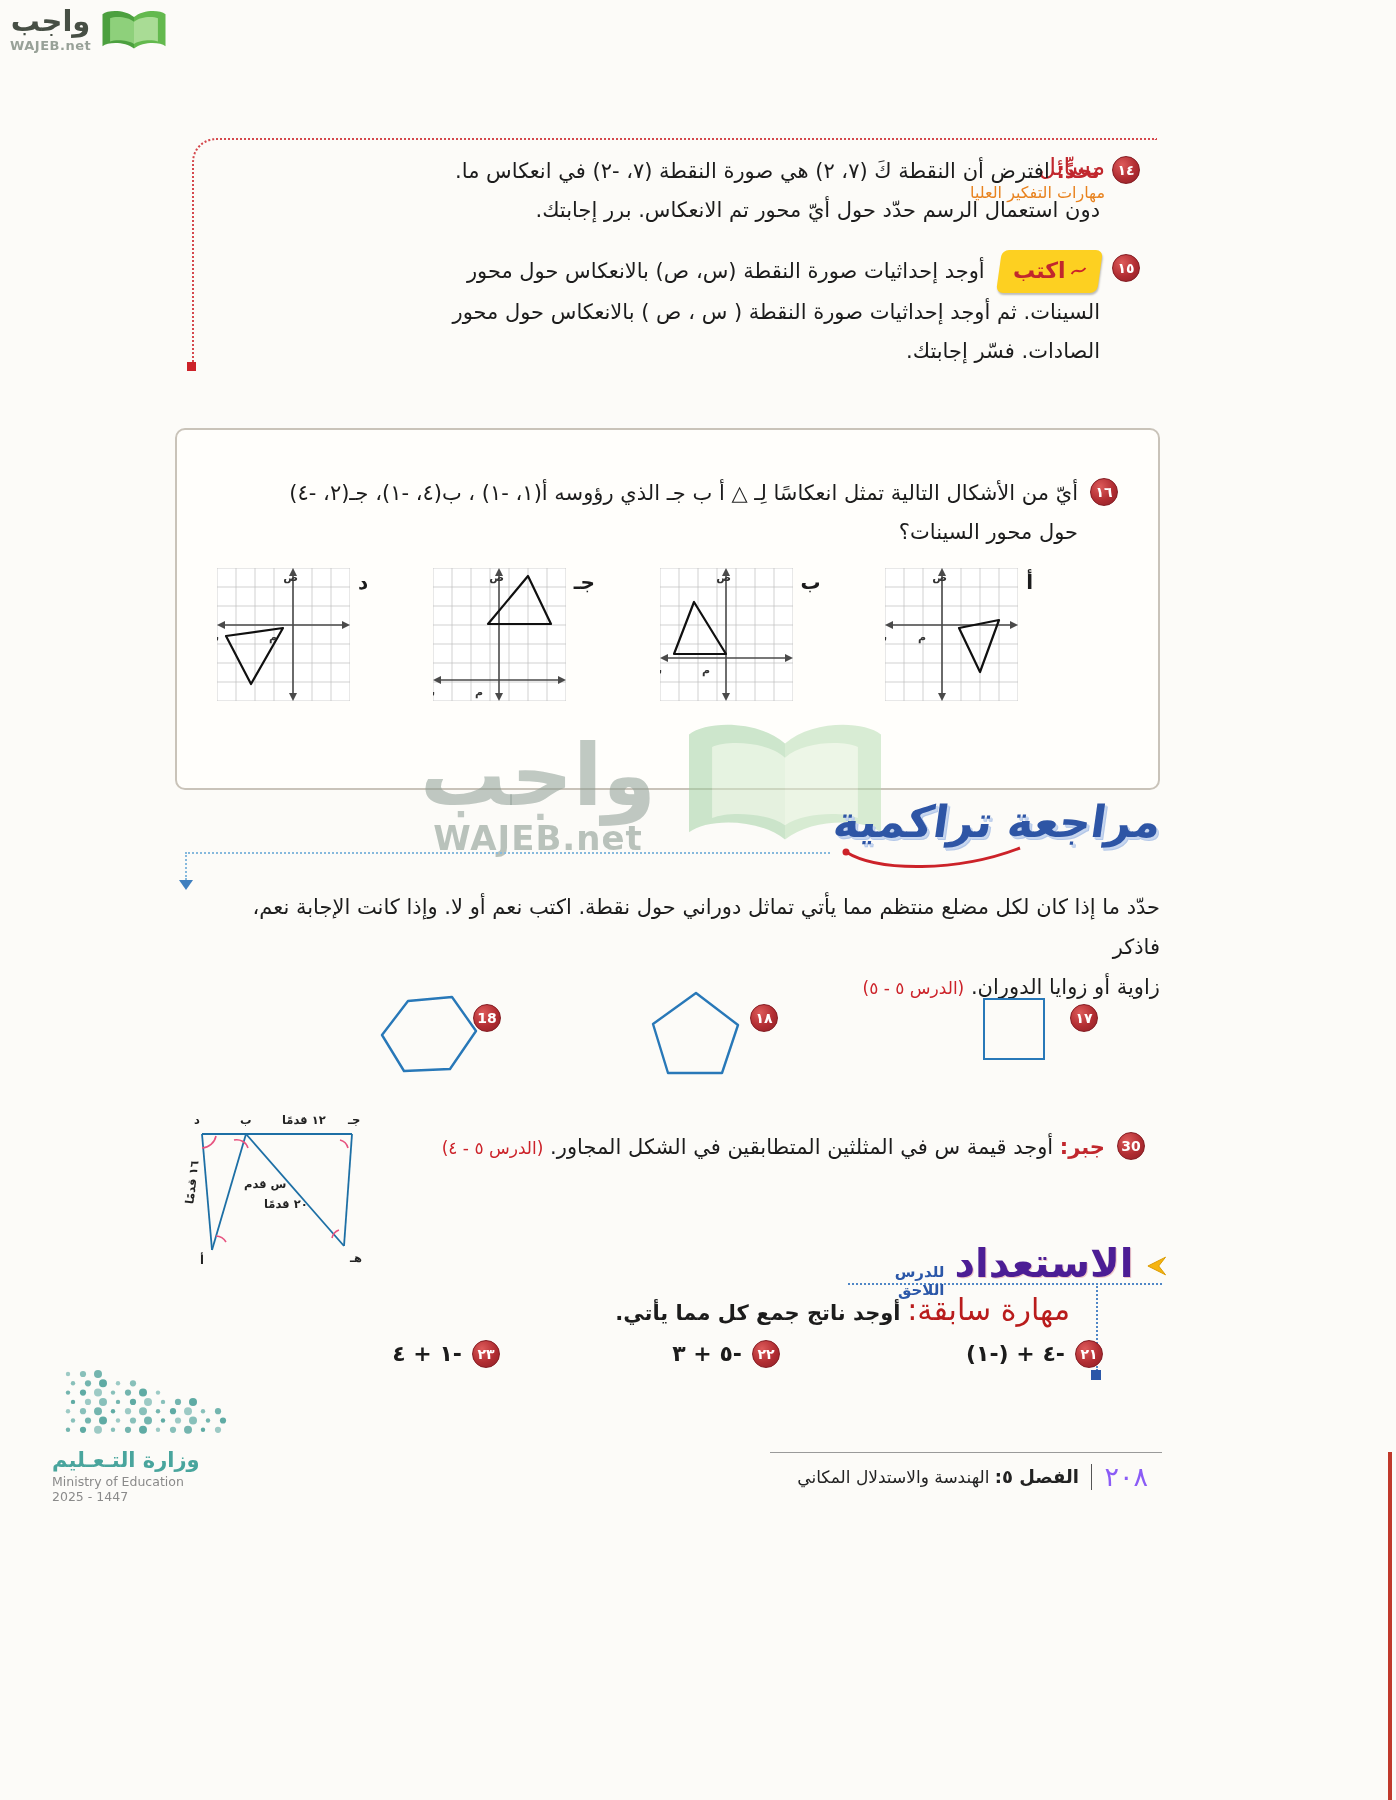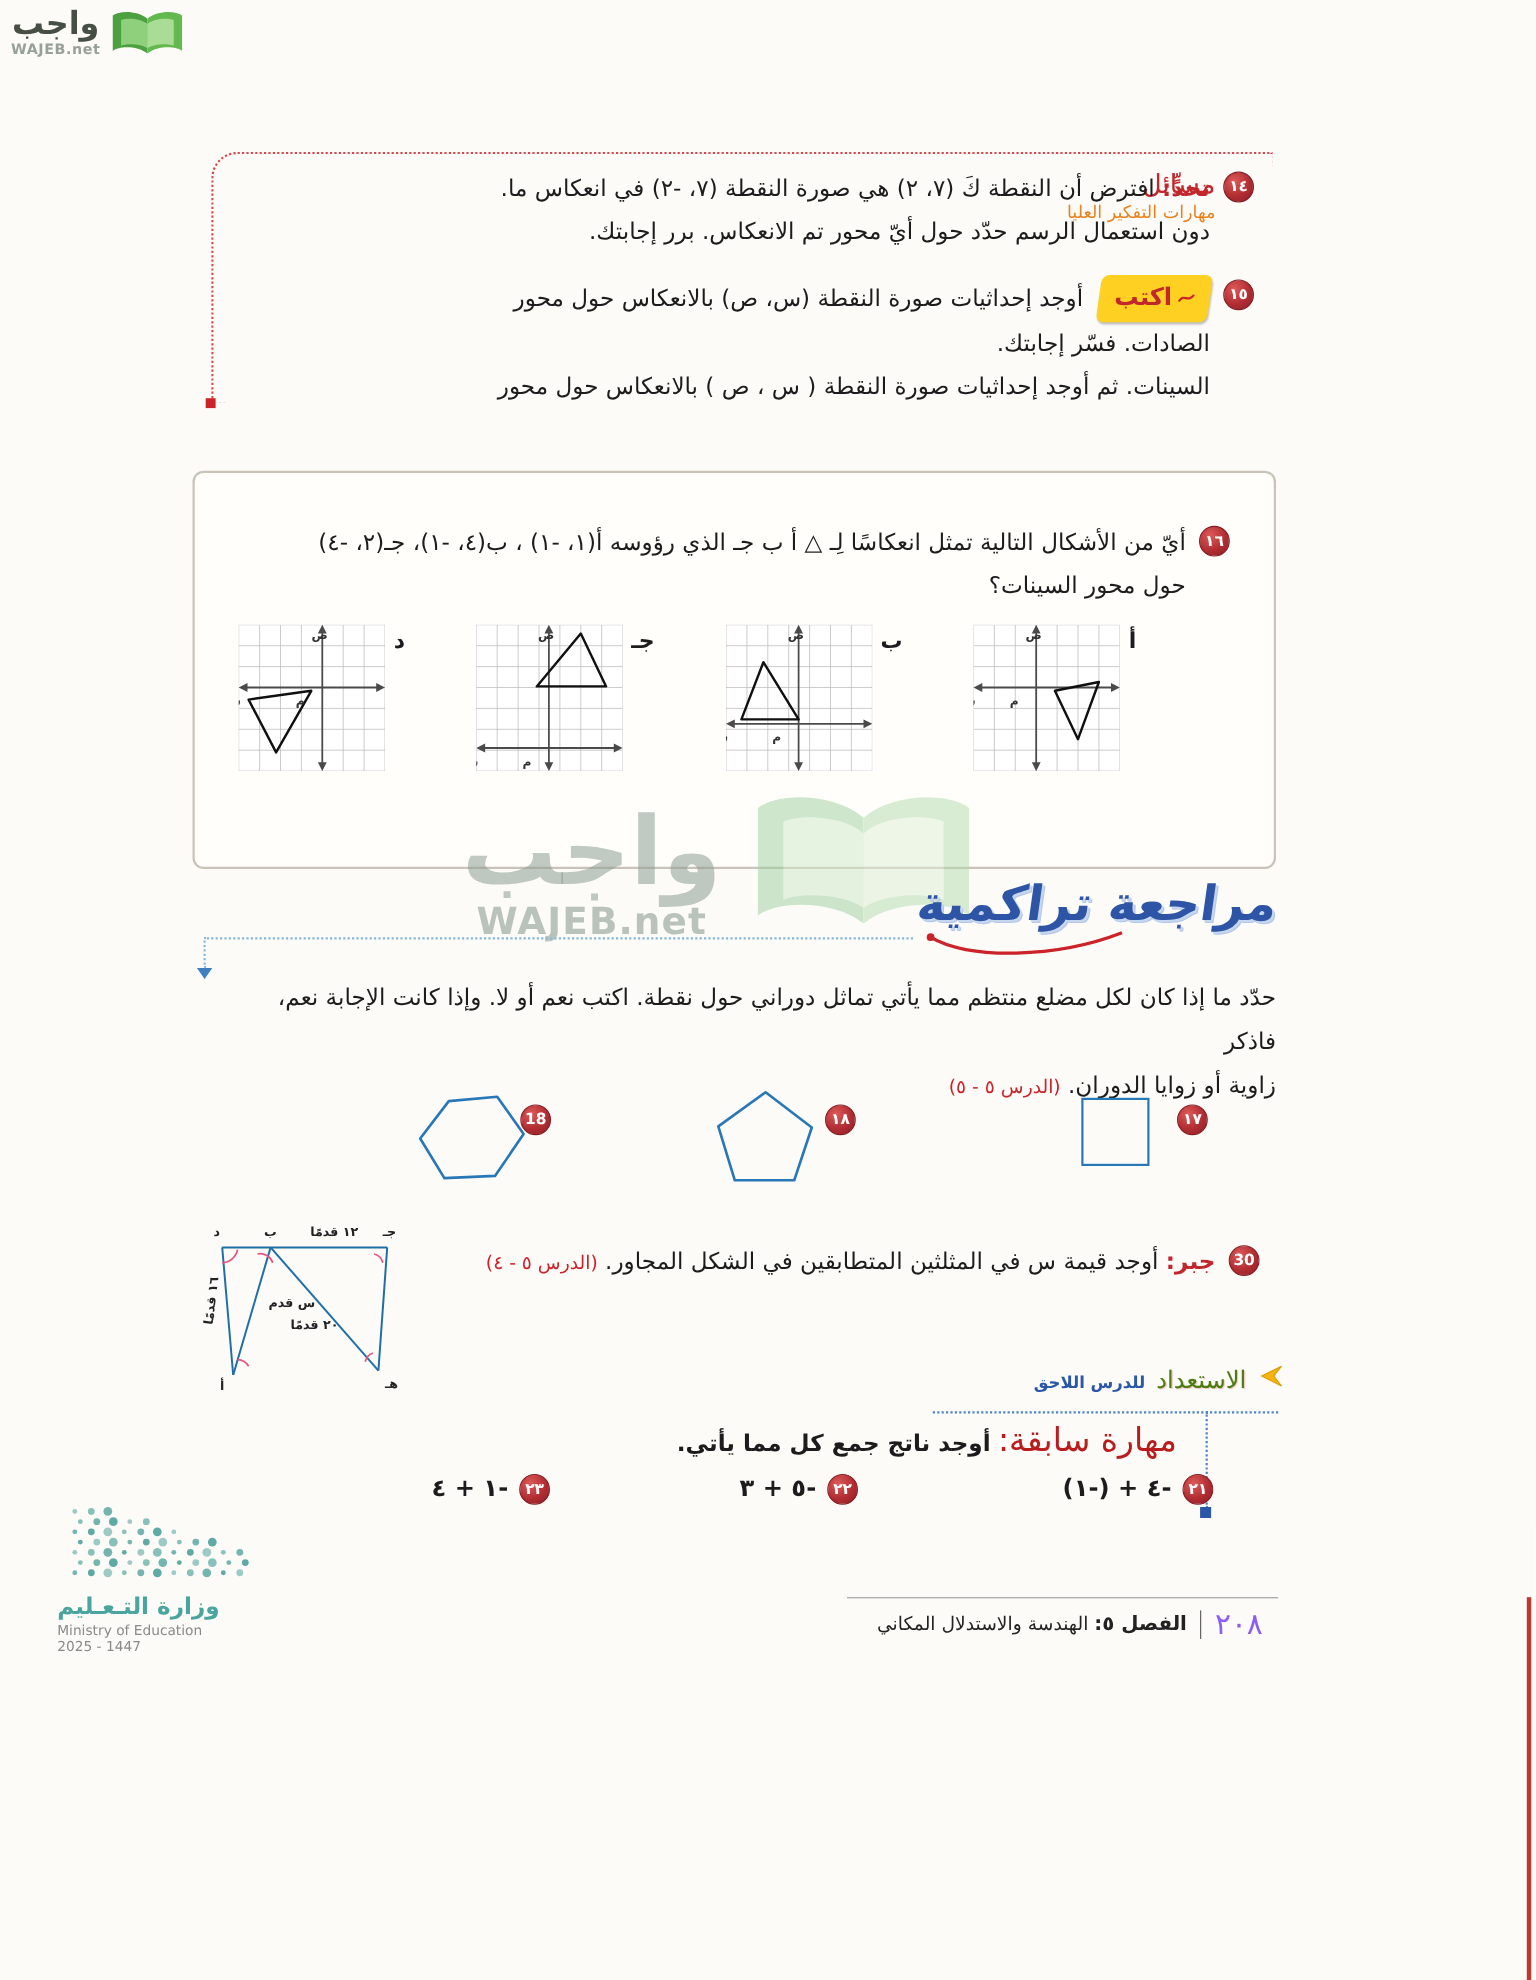--- a/index.html
+++ b/index.html
@@ -76,21 +76,21 @@
   border-right:7px solid transparent;border-top:10px solid #3f7fbf}
 #review-intro{left:225px;top:888px;width:935px}
 #review-intro .l1,#review-intro .l2{font-size:21px;font-weight:normal;color:#1c1c1c;line-height:1.9;text-align:right;direction:rtl}
 
 
 .shape-teal{stroke:#2878b8;stroke-width:2.4;fill:none;stroke-linejoin:round}
 #shape-square{left:983px;top:998px;width:62px;height:62px;border:2.4px solid #2878b8;background:transparent}
 
 
 #prep-header{left:845px;top:1240px;width:322px;display:flex;direction:rtl;align-items:baseline;gap:10px;z-index:2}
-#prep-header .pt1{color:#4d7c0f;font-weight:normal;font-size:22px;text-shadow:1px 1px 0 #f0c9c9}
+#prep-header .pt1{color:#4c1d95;font-weight:bold;font-size:40px;text-shadow:1px 1px 0 #f0c9c9}
 #prep-header .pt2{color:#2b57a8;font-weight:bold;font-size:15px}
 #prep-dot-h{left:848px;top:1283px;width:314px;border-top:2px dotted #4f86c6}
 #prep-dot-v{left:1096px;top:1283px;height:88px;border-left:2px dotted #4f86c6}
 #prep-square{left:1091px;top:1370px;width:10px;height:10px;background:#2b57a8}
 #prep-skill{left:530px;top:1292px;width:540px;text-align:right;direction:rtl;font-size:21px;color:#1c1c1c}
 #prep-skill .sl{color:#b91c1c;font-weight:normal;font-size:30px}
 #prep-skill .st{font-weight:bold}
 .expr{font-size:22px;font-weight:bold;color:#1c1c1c;direction:rtl;text-align:right;display:block}
 
 
@@ -151,22 +151,22 @@
     <div class="pbody">
       <div>
         <span class="badge">
             <svg width="16" height="14" viewBox="0 0 16 14">
               <path d="M2,10 C6,2 10,12 15,4" stroke="#cc2229" stroke-width="2" fill="none"></path>
             </svg>
             <span class="btxt">اكتب</span>
           </span>
         <span>أوجد إحداثيات صورة النقطة (س، ص) بالانعكاس حول محور</span>
       </div>
+      <div>السينات. ثم أوجد إحداثيات صورة النقطة ( س ، ص ) بالانعكاس حول محور</div>
       <div>الصادات. فسّر إجابتك.</div>
-      <div>السينات. ثم أوجد إحداثيات صورة النقطة ( س ، ص ) بالانعكاس حول محور</div>
     </div>
   </div>
 
   <div class="abs" id="testbox">
     <div class="problem" id="p16">
       <div class="numcircle">١٦</div>
       <div class="pbody">
         <div>أيّ من الأشكال التالية تمثل انعكاسًا لِـ △ أ ب جـ الذي رؤوسه أ(١، -١) ، ب(٤، -١)، جـ(٢، -٤)</div>
         <div>حول محور السينات؟</div>
       </div>

